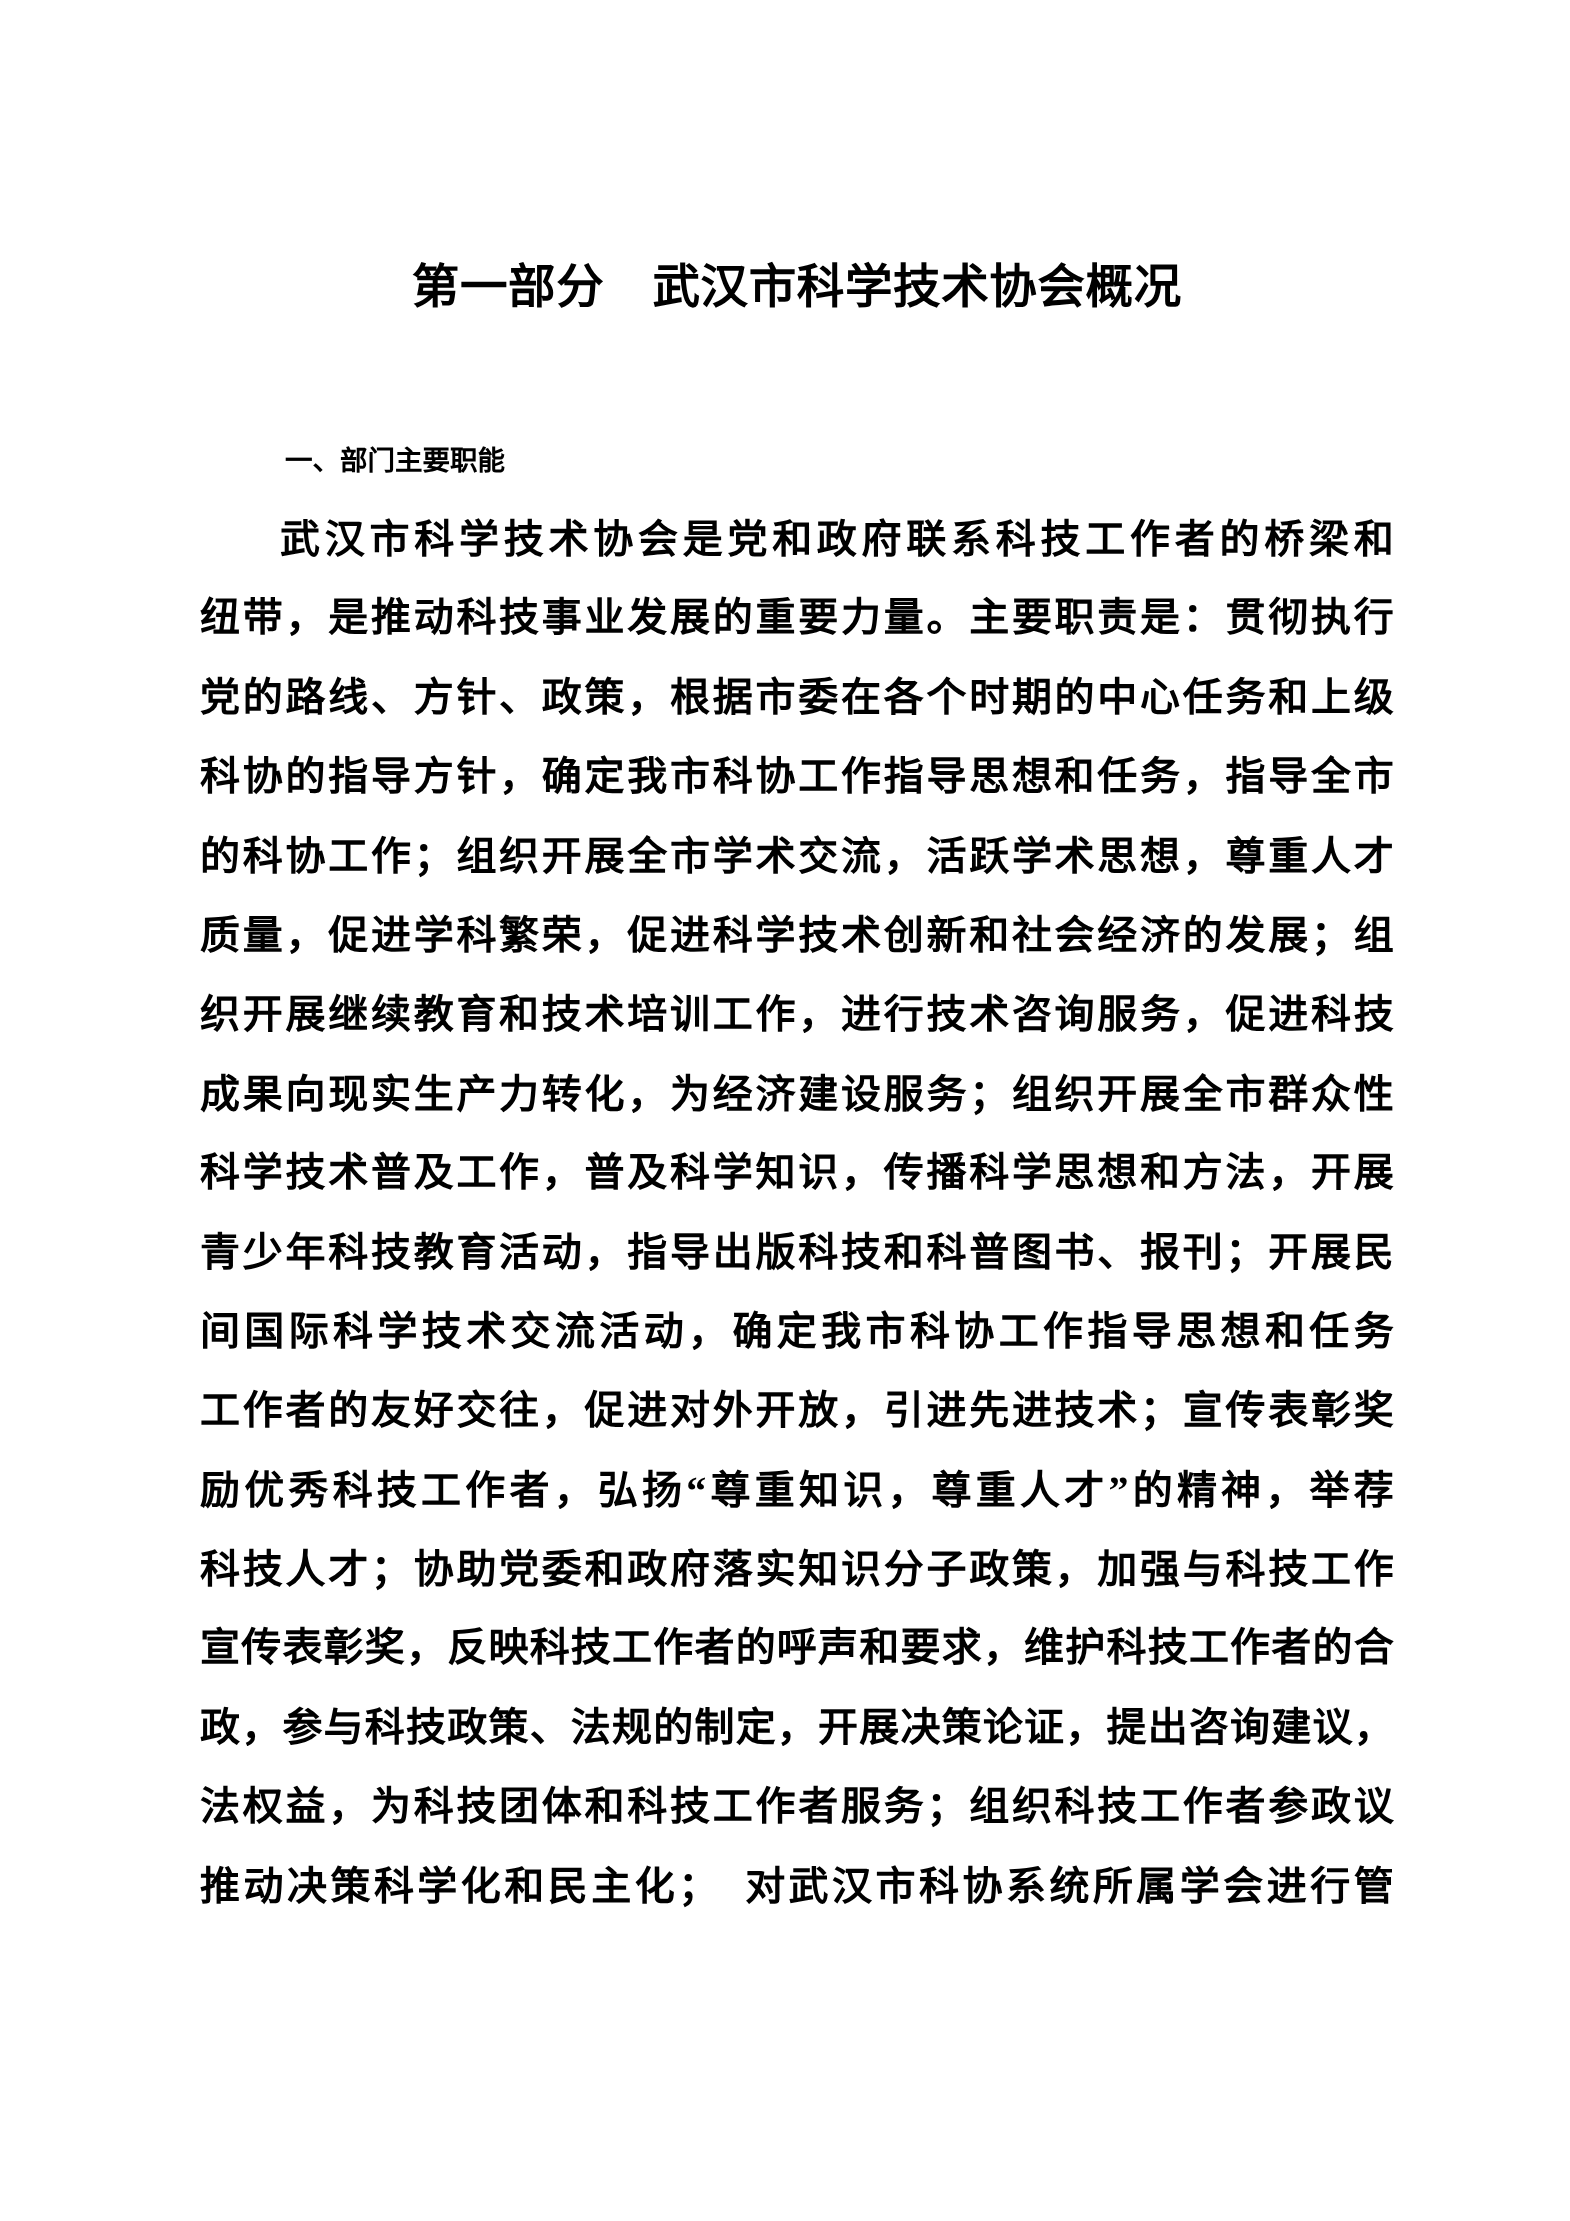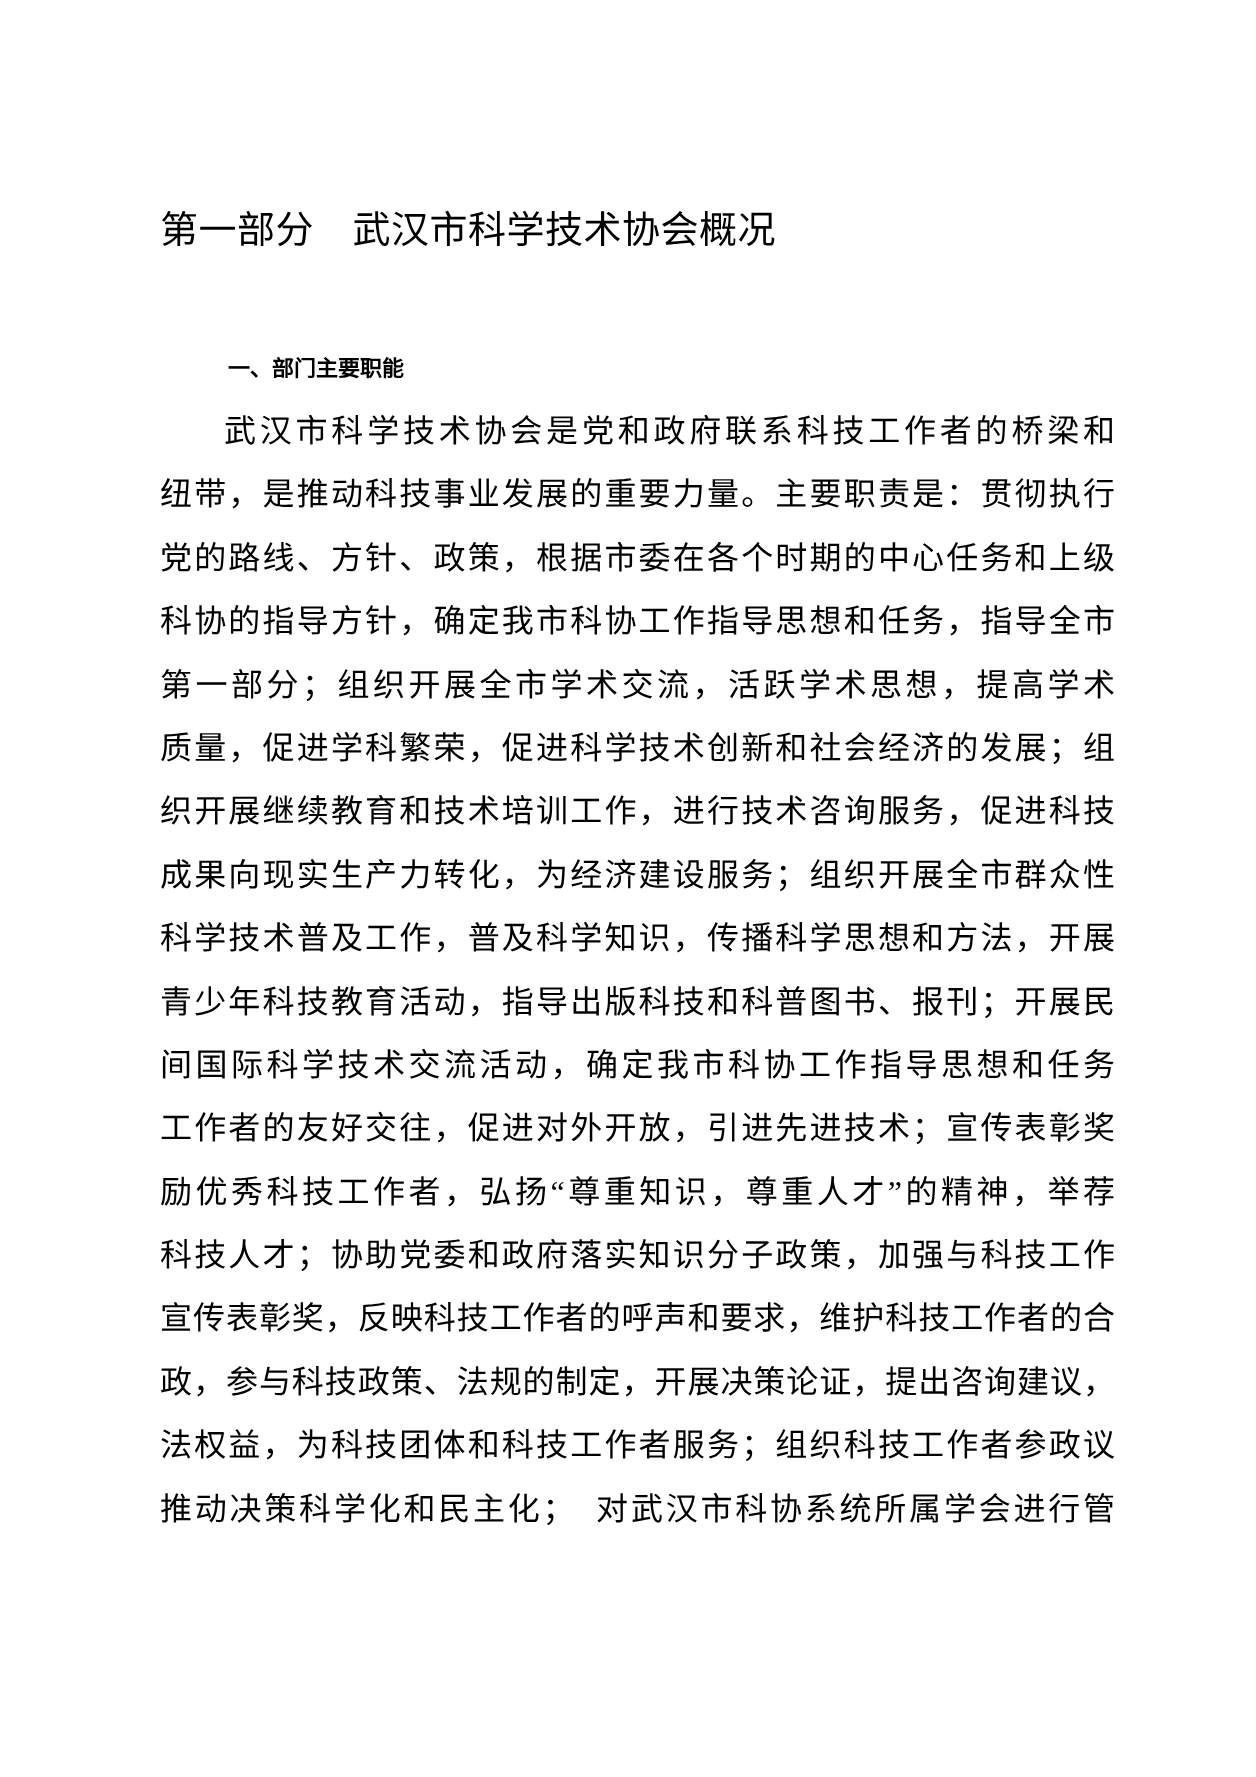--- a/index.html
+++ b/index.html
@@ -13,23 +13,24 @@
     height: 1777px;
     background: #ffffff;
     box-sizing: border-box;
     padding: 206px 141px 0 160px;
     overflow: hidden;
     color: #000000;
     font-family: "Liberation Serif", "DejaVu Serif", serif;
   }
   .doc-title {
     margin: 0;
+    text-align: center;
     font-size: 38px;
     line-height: 48px;
-    font-weight: 400;
+    font-weight: 700;
     letter-spacing: 0.5px;
     font-family: "Liberation Serif", "DejaVu Serif", serif;
   }
   .section-heading {
     margin: 94px 0 0 0;
     padding-left: 68px;
     font-size: 22px;
     line-height: 42px;
     font-weight: 700;
     font-family: "Liberation Serif", "DejaVu Serif", serif;
@@ -37,41 +38,41 @@
   .para {
     margin-top: 10px;
   }
   .para .line {
     font-size: 32px;
     line-height: 63.4px;
     height: 63.4px;
     text-align: justify;
     text-align-last: justify;
     text-justify: inter-character;
-    font-weight: 400;
+    font-weight: 700;
   }
   .para .line.first {
     text-indent: 64px;
   }
 </style>
 </head>
 <body>
 
 <div class="page">
 
   <h1 class="doc-title">第一部分　武汉市科学技术协会概况</h1>
 
   <h2 class="section-heading">一、部门主要职能</h2>
 
   <div class="para">
     <div class="line first">武汉市科学技术协会是党和政府联系科技工作者的桥梁和</div>
     <div class="line">纽带，是推动科技事业发展的重要力量。主要职责是：贯彻执行</div>
     <div class="line">党的路线、方针、政策，根据市委在各个时期的中心任务和上级</div>
     <div class="line">科协的指导方针，确定我市科协工作指导思想和任务，指导全市</div>
-    <div class="line">第一部分；组织开展全市学术交流，活跃学术思想，提高学术</div>
+    <div class="line">的科协工作；组织开展全市学术交流，活跃学术思想，尊重人才</div>
     <div class="line">质量，促进学科繁荣，促进科学技术创新和社会经济的发展；组</div>
     <div class="line">织开展继续教育和技术培训工作，进行技术咨询服务，促进科技</div>
     <div class="line">成果向现实生产力转化，为经济建设服务；组织开展全市群众性</div>
     <div class="line">科学技术普及工作，普及科学知识，传播科学思想和方法，开展</div>
     <div class="line">青少年科技教育活动，指导出版科技和科普图书、报刊；开展民</div>
     <div class="line">间国际科学技术交流活动，确定我市科协工作指导思想和任务</div>
     <div class="line">工作者的友好交往，促进对外开放，引进先进技术；宣传表彰奖</div>
     <div class="line">励优秀科技工作者，弘扬“尊重知识，尊重人才”的精神，举荐</div>
     <div class="line">科技人才；协助党委和政府落实知识分子政策，加强与科技工作</div>
     <div class="line">宣传表彰奖，反映科技工作者的呼声和要求，维护科技工作者的合</div>

